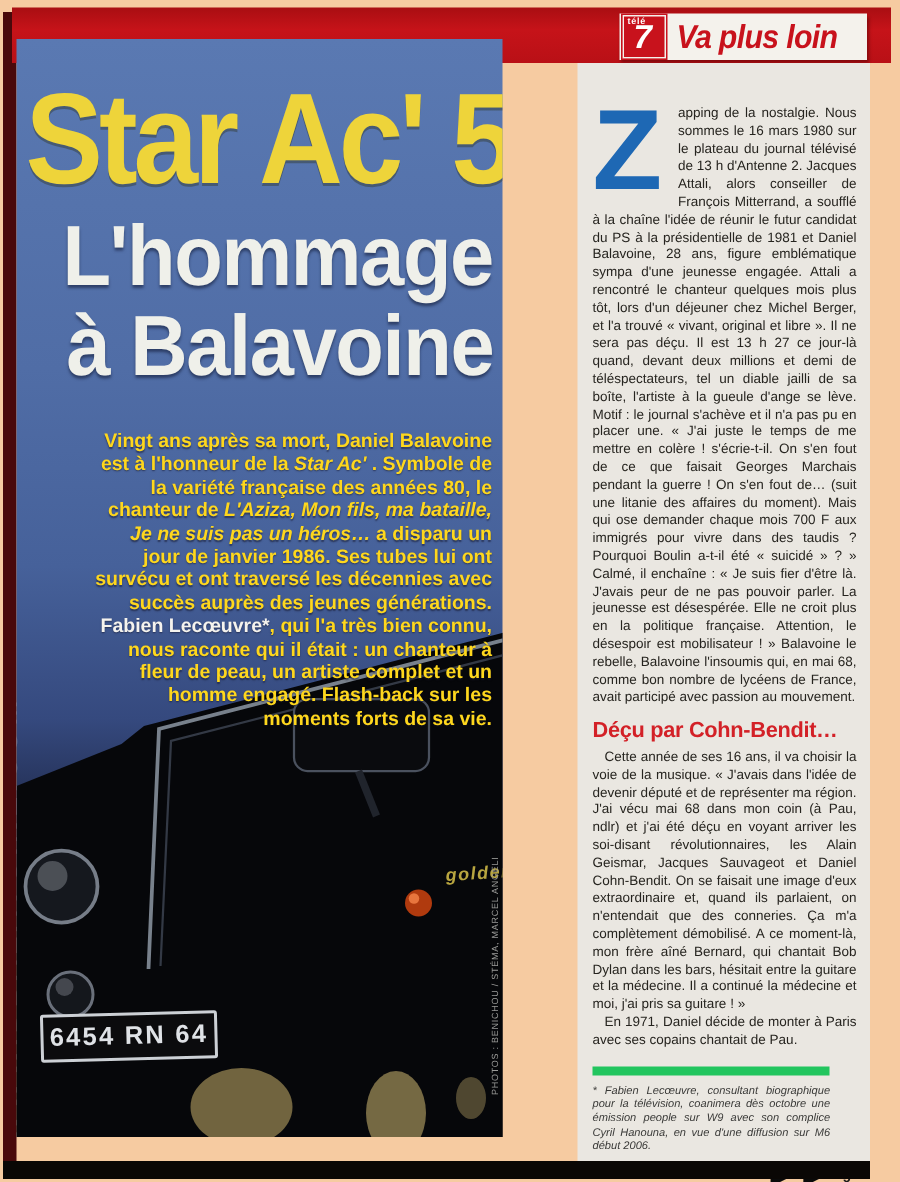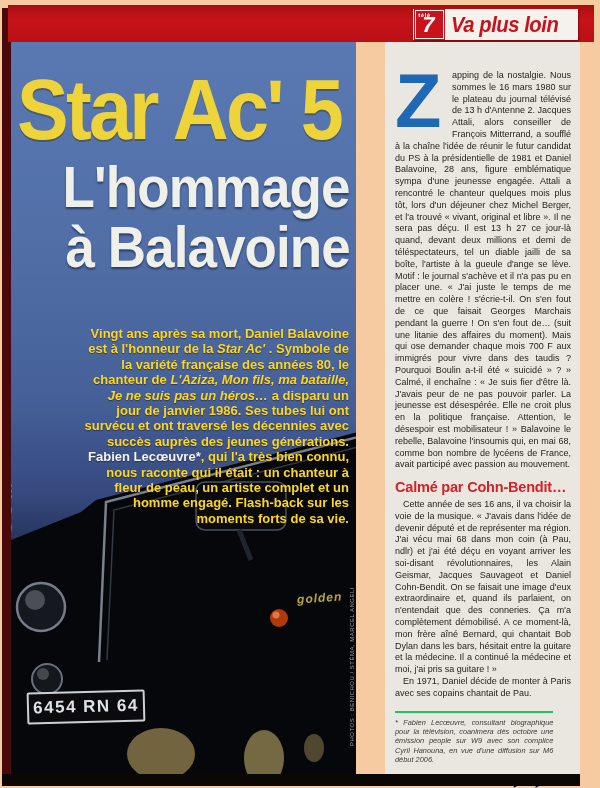--- a/index.html
+++ b/index.html
@@ -11,51 +11,51 @@
   
   .banner{position:absolute;left:8px;top:5px;width:586px;height:37px;background:linear-gradient(#a90e12,#c61319 40%,#b91016);}
   .badge{position:absolute;right:16px;top:4px;height:29px;background:#f4f2ec;display:flex;align-items:center;
          padding:1px 10px 1px 2px;box-shadow:1px 2px 2px rgba(60,0,0,.45);}
   .tele7{width:27px;height:27px;background:#c8121c;color:#fff;position:relative;margin-right:7px;border:1px solid #f4f2ec;outline:1px solid #c8121c;}
   .tele7 .t{position:absolute;top:1px;left:2px;font-size:6px;font-weight:bold;letter-spacing:.5px;}
   .tele7 .s{position:absolute;top:3px;left:6px;font-size:22px;font-weight:bold;font-style:italic;line-height:22px;}
   .badge .lbl{color:#c8121c;font-size:22px;font-weight:bold;font-style:italic;letter-spacing:-.5px;
               transform:scaleX(.92);transform-origin:left;white-space:nowrap;}
   
-  .photo{position:absolute;left:11px;top:42px;width:324px;height:732px;overflow:hidden;
-         background:linear-gradient(#5a79b2 0%,#506da6 30%,#46619a 48%,#35497e 62%,#151b33 76%,#05060a 86%,#020203 100%);padding-left:21px;}
+  .photo{position:absolute;left:11px;top:26px;width:324px;height:732px;overflow:hidden;
+         background:linear-gradient(#5a79b2 0%,#506da6 30%,#46619a 48%,#35497e 62%,#151b33 76%,#05060a 86%,#020203 100%);}
   .headline{position:absolute;left:6px;top:18px;font-size:86px;font-weight:bold;color:#eed43a;
             letter-spacing:-3px;transform:scaleX(.90);transform-origin:left top;white-space:nowrap;
             text-shadow:0 2px 0 rgba(40,40,10,.35);}
   .sub{position:absolute;right:6px;font-weight:bold;color:#eff0ea;font-size:57px;letter-spacing:-1px;
        transform:scaleX(.93);transform-origin:right top;white-space:nowrap;text-shadow:0 2px 2px rgba(10,15,40,.5);}
   .sub1{top:112px;} .sub2{top:172px;}
   .intro{position:absolute;right:7px;top:260px;width:268px;text-align:right;font-size:13px;font-weight:bold;
-         line-height:15.4px;color:#fed71d;text-shadow:0 1px 1px rgba(20,20,40,.55);margin-top:24px;}
+         line-height:15.4px;color:#fed71d;text-shadow:0 1px 1px rgba(20,20,40,.55);}
   .seg-yi{font-style:italic;}
   .seg-w{color:#f5f3ee;}
   .seg-italic{}
   .watermark{position:absolute;left:6px;bottom:-4px;transform:rotate(-90deg);transform-origin:0 100%;
              font-size:20px;font-weight:bold;letter-spacing:3px;color:rgba(205,215,230,.33);white-space:nowrap;}
   .credit{position:absolute;right:1px;bottom:28px;writing-mode:vertical-rl;transform:rotate(180deg);
           font-size:6px;color:#9b9b99;letter-spacing:.5px;}
   .jeep{position:absolute;left:0;top:320px;}
   .plate{position:absolute;left:16px;top:649px;width:114px;height:28px;background:#0b0b0d;
          border:2px solid #ccd0d5;border-radius:2px;color:#dfe2e6;font-size:17px;font-weight:bold;
          letter-spacing:1.5px;text-align:center;line-height:28px;transform:rotate(-1.5deg);white-space:nowrap;}
   .wstext{position:absolute;left:286px;top:549px;color:#d8c14a;font-size:12px;font-style:italic;font-weight:bold;
           transform:rotate(-4deg);opacity:.85;letter-spacing:1px;}
   
   .column{position:absolute;left:385px;top:42px;width:195px;height:732px;background:#eae7e1;
           box-sizing:border-box;padding:28px 9px 0 10px;color:#26241f;}
   .para{font-size:9px;line-height:11.8px;text-align:justify;margin:0;}
   .dropcap{float:left;width:54px;font-size:76px;line-height:58px;font-weight:bold;color:#1e68b4;margin:2px 3px 0 0;}
   .subhead{font-size:14.5px;font-weight:bold;color:#d32127;margin:8px 0 4px 0;letter-spacing:-.2px;}
   .indent{text-indent:8px;}
-  .footnote{margin-top:11px;border-top:2px solid #22c55e;width:90%;padding-top:5px;
+  .footnote{margin-top:11px;border-top:6px solid #22c55e;width:90%;padding-top:5px;
             font-size:7.4px;line-height:9.3px;font-style:italic;color:#3a3a38;text-align:justify;}
   .footer-row{display:flex;justify-content:flex-end;align-items:center;gap:12px;margin-top:9px;padding-right:4px;}
   .arrows{font-size:15px;letter-spacing:3px;color:#0a0a0a;line-height:15px;}
   .pagenum{font-size:9px;font-weight:bold;color:#1a1a1a;}
 </style>
 </head>
 <body>
 
 <div class="page">
   <div class="left-strip"></div>
@@ -97,21 +97,21 @@
     <div class="intro"><span>Vingt ans après sa mort, Daniel Balavoine est à l'honneur de la </span><span class="seg-yi">Star Ac'</span><span> . Symbole de la variété française des années 80, le chanteur de </span><span class="seg-yi">L'Aziza, Mon fils, ma bataille, Je ne suis pas un héros…</span><span> a disparu un jour de janvier 1986. Ses tubes lui ont survécu et ont traversé les décennies avec succès auprès des jeunes générations. </span><span class="seg-w">Fabien Lecœuvre*</span><span>, qui l'a très bien connu, nous raconte qui il était : un chanteur à fleur de peau, un artiste complet et un homme engagé. Flash-back sur les moments forts de sa vie.</span></div>
 
     <div class="wstext">golden</div>
     <div class="plate">6454 RN 64</div>
     <div class="credit">PHOTOS : BENICHOU / STÉMA, MARCEL ANGELI</div>
   </div>
 
   <div class="column">
     <p class="para"><span class="dropcap">Z</span><span><span>apping de la nostalgie. Nous sommes le 16 mars 1980 sur le plateau du journal télévisé de 13 h d'Antenne 2. Jacques Attali, alors conseiller de François Mitterrand, a soufflé à la chaîne l'idée de réunir le futur candidat du PS à la présidentielle de 1981 et Daniel Balavoine, 28 ans, figure emblématique sympa d'une jeunesse engagée. Attali a rencontré le chanteur quelques mois plus tôt, lors d'un déjeuner chez Michel Berger, et l'a trouvé « vivant, original et libre ». Il ne sera pas déçu. Il est 13 h 27 ce jour-là quand, devant deux millions et demi de téléspectateurs, tel un diable jailli de sa boîte, l'artiste à la gueule d'ange se lève. Motif : le journal s'achève et il n'a pas pu en placer une. « J'ai juste le temps de me mettre en colère ! s'écrie-t-il. On s'en fout de ce que faisait Georges Marchais pendant la guerre ! On s'en fout de… </span><span class="seg-italic">(suit une litanie des affaires du moment).</span><span> Mais qui ose demander chaque mois 700 F aux immigrés pour vivre dans des taudis ? Pourquoi Boulin a-t-il été « suicidé » ? » Calmé, il enchaîne : « Je suis fier d'être là. J'avais peur de ne pas pouvoir parler. La jeunesse est désespérée. Elle ne croit plus en la politique française. Attention, le désespoir est mobilisateur ! » Balavoine le rebelle, Balavoine l'insoumis qui, en mai 68, comme bon nombre de lycéens de France, avait participé avec passion au mouvement.</span></span></p>
 
-    <div class="subhead">Calmé par Cohn-Bendit…</div>
+    <div class="subhead">Déçu par Cohn-Bendit…</div>
 
     <p class="para indent"><span>Cette année de ses 16 ans, il va choisir la voie de la musique. « J'avais dans l'idée de devenir député et de représenter ma région. J'ai vécu mai 68 dans mon coin </span><span class="seg-italic">(à Pau, ndlr)</span><span> et j'ai été déçu en voyant arriver les soi-disant révolutionnaires, les Alain Geismar, Jacques Sauvageot et Daniel Cohn-Bendit. On se faisait une image d'eux extraordinaire et, quand ils parlaient, on n'entendait que des conneries. Ça m'a complètement démobilisé. A ce moment-là, mon frère aîné Bernard, qui chantait Bob Dylan dans les bars, hésitait entre la guitare et la médecine. Il a continué la médecine et moi, j'ai pris sa guitare ! »</span></p>
     <p class="para indent">En 1971, Daniel décide de monter à Paris avec ses copains chantait de Pau.</p>
 
     <div class="footnote">* Fabien Lecœuvre, consultant biographique pour la télévision, coanimera dès octobre une émission people sur W9 avec son complice Cyril Hanouna, en vue d'une diffusion sur M6 début 2006.</div>
 
     <div class="footer-row">
       <span class="arrows">▶ ▶</span>
       <span class="pagenum">5</span>
     </div>

